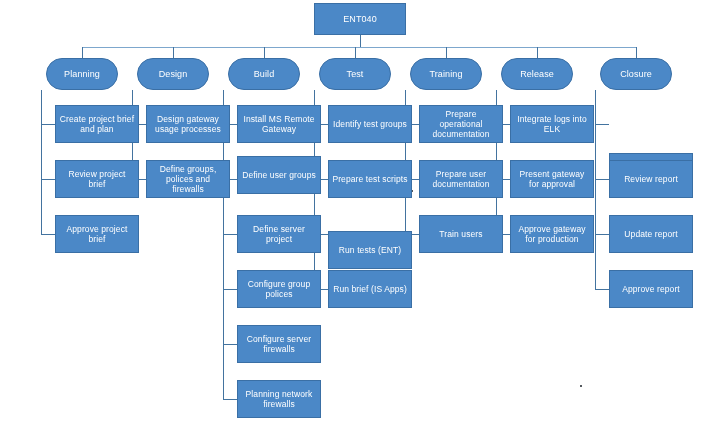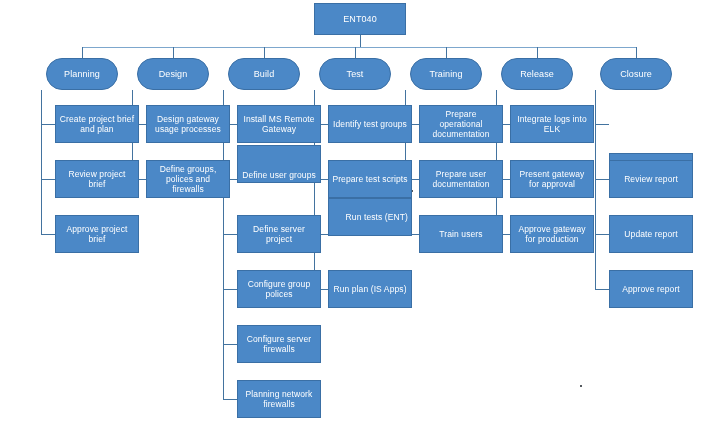--- a/index.html
+++ b/index.html
@@ -141,21 +141,21 @@
       </div>
       <div class="node task" style="left: 146px; top: 160px;">
         <span>Define groups, polices and firewalls</span>
       </div>
       <div class="node phase" style="left: 228px; top: 58px;">
         <span>Build</span>
       </div>
       <div class="node task" style="left: 237px; top: 105px;">
         <span>Install MS Remote Gateway</span>
       </div>
-      <div class="node task" style="left: 237px; top: 145px; align-items: flex-end;">
+      <div class="node task" style="left: 237px; top: 156px;">
         <span>Define user groups</span>
       </div>
       <div class="node task" style="left: 237px; top: 215px;">
         <span>Define server project</span>
       </div>
       <div class="node task" style="left: 237px; top: 270px;">
         <span>Configure group polices</span>
       </div>
       <div class="node task" style="left: 237px; top: 325px;">
         <span>Configure server firewalls</span>
@@ -165,25 +165,25 @@
       </div>
       <div class="node phase" style="left: 319px; top: 58px;">
         <span>Test</span>
       </div>
       <div class="node task" style="left: 328px; top: 105px;">
         <span>Identify test groups</span>
       </div>
       <div class="node task" style="left: 328px; top: 160px;">
         <span>Prepare test scripts</span>
       </div>
-      <div class="node task" style="left: 328px; top: 198px; justify-content: flex-end;">
+      <div class="node task" style="left: 328px; top: 231px;">
         <span>Run tests (ENT)</span>
       </div>
       <div class="node task" style="left: 328px; top: 270px;">
-        <span>Run plan (IS Apps)</span>
+        <span>Run brief (IS Apps)</span>
       </div>
       <div class="node phase" style="left: 410px; top: 58px; text-align: right;">
         <span>Training</span>
       </div>
       <div class="node task" style="left: 419px; top: 105px;">
         <span>Prepare operational documentation</span>
       </div>
       <div class="node task" style="left: 419px; top: 160px;">
         <span>Prepare user documentation</span>
       </div>

